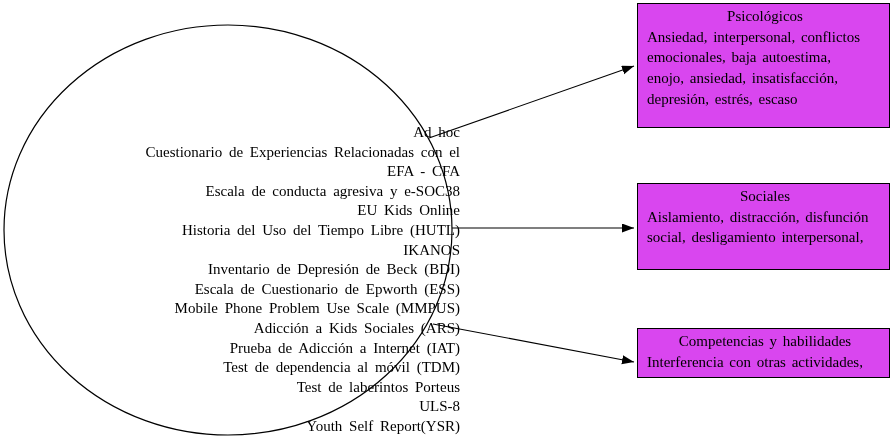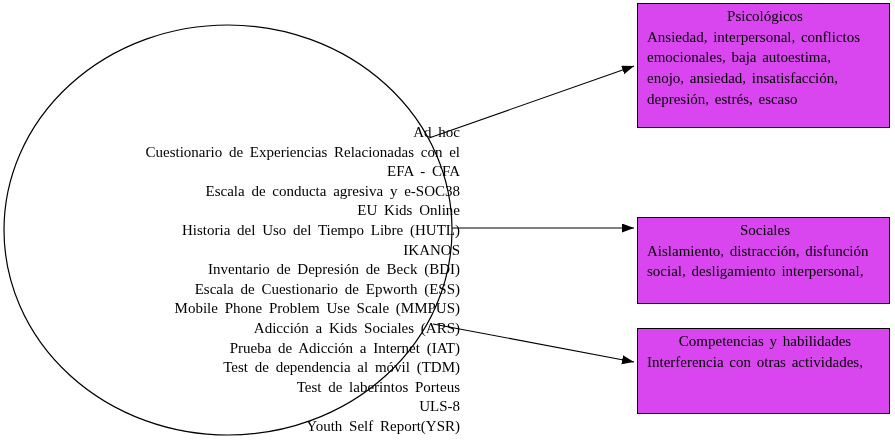--- a/index.html
+++ b/index.html
@@ -45,22 +45,22 @@
     width: 253px;
     box-sizing: border-box;
     border: 1.5px solid #000000;
     background: #d946ef;
     padding: 2px 6px 0 9px;
     font-size: 15px;
     line-height: 20.7px;
     word-spacing: 2px;
   }
   .box-psicologicos { top: 3px;   height: 125px; }
-  .box-sociales     { top: 183px; height: 87px; margin-top: 34px;  }
-  .box-competencias { top: 328px; height: 86px;  }
+  .box-sociales     { top: 183px; height: 87px;  }
+  .box-competencias { top: 328px; height: 50px;  }
   .bt {
     text-align: center;
   }
   .bl {
     text-align: left;
     white-space: nowrap;
   }
 </style>
 </head>
 <body>

